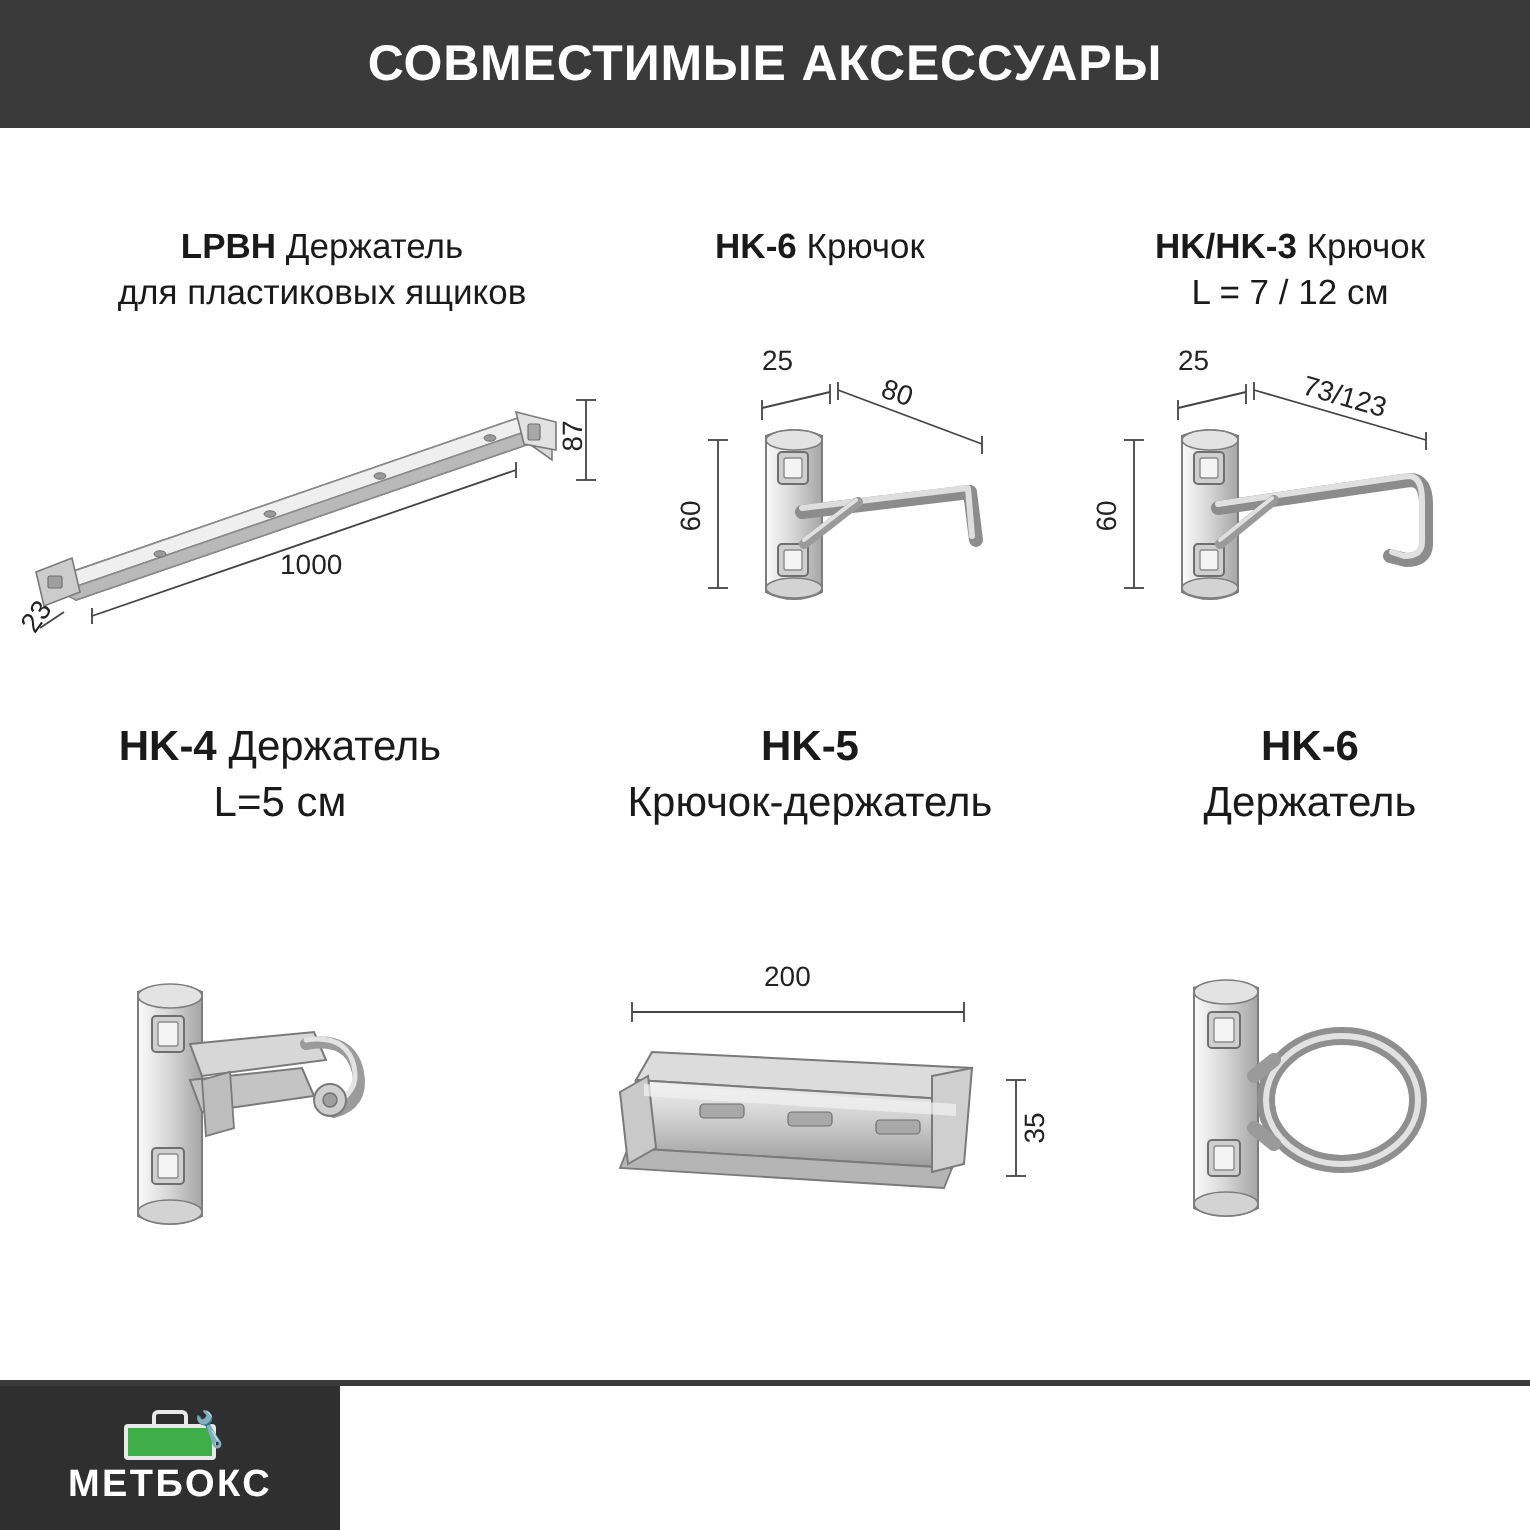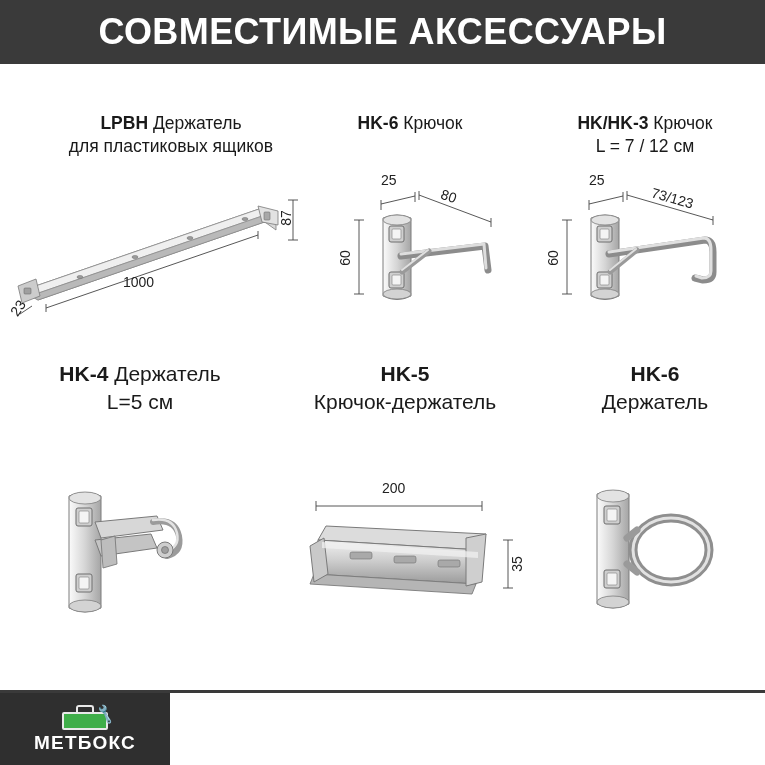--- a/index.html
+++ b/index.html
@@ -21,21 +21,21 @@
     position: absolute;
     left: 0; top: 0;
     width: 765px; height: 64px;
     background: #3a3a3a;
     display: flex;
     align-items: center;
     justify-content: center;
   }
   .header-title {
     color: #ffffff;
-    font-size: 36px;
+    font-size: 25px;
     font-weight: bold;
     letter-spacing: 0.4px;
     text-align: center;
   }
 
   
   .cell {
     position: absolute;
     text-align: center;
   }
@@ -127,21 +127,21 @@
 </style>
 </head>
 <body>
 
 <div id="page">
 
   <div class="header">
     <div class="header-title">СОВМЕСТИМЫЕ АКСЕССУАРЫ</div>
   </div>
 
-  <div class="cell" style="left:26px; top:112px; width:290px;">
+  <div class="cell" style="left:16px; top:112px; width:290px;">
     <div class="cap">
       <b>LPBH</b>
       <span>Держатель</span>
     </div>
     <div class="cap">для пластиковых ящиков</div>
   </div>
 
   <div class="art" style="left:10px; top:178px; width:295px; height:140px;">
     <svg width="295" height="140" viewBox="0 0 295 140">
       <defs>
@@ -184,21 +184,21 @@
         <line x1="278" y1="62" x2="288" y2="62"></line>
 
         <line x1="36" y1="130" x2="248" y2="57"></line>
         <line x1="36" y1="126" x2="36" y2="134"></line>
         <line x1="248" y1="53" x2="248" y2="61"></line>
 
         <line x1="22" y1="128" x2="10" y2="136"></line>
       </g>
     </svg>
     <div class="dim dim-v" style="left:268px; top:32px;">87</div>
-    <div class="dim" style="left:113px; top:96px;">1000</div>
+    <div class="dim" style="left:130px; top:96px;">1000</div>
     <div class="dim" style="left:0px; top:122px; transform:rotate(-55deg);">23</div>
   </div>
 
   <div class="cell" style="left:310px; top:112px; width:200px;">
     <div class="cap">
       <b>HK-6</b>
       <span>Крючок</span>
     </div>
   </div>
 

